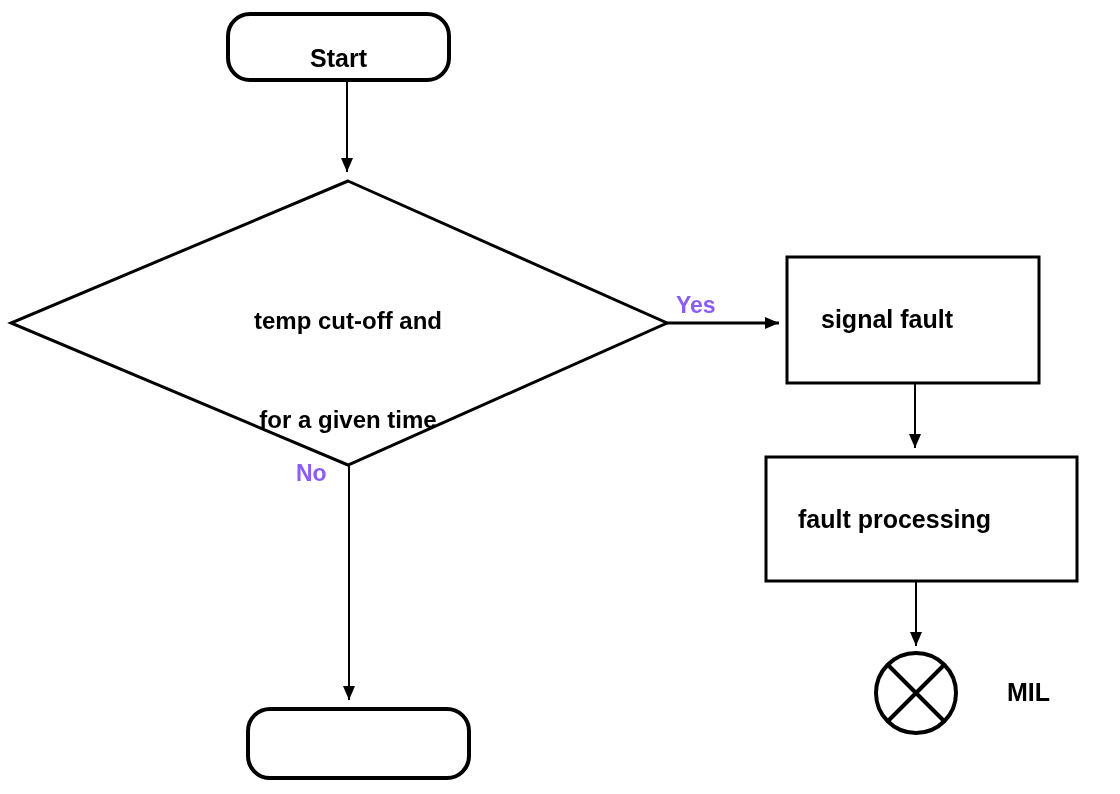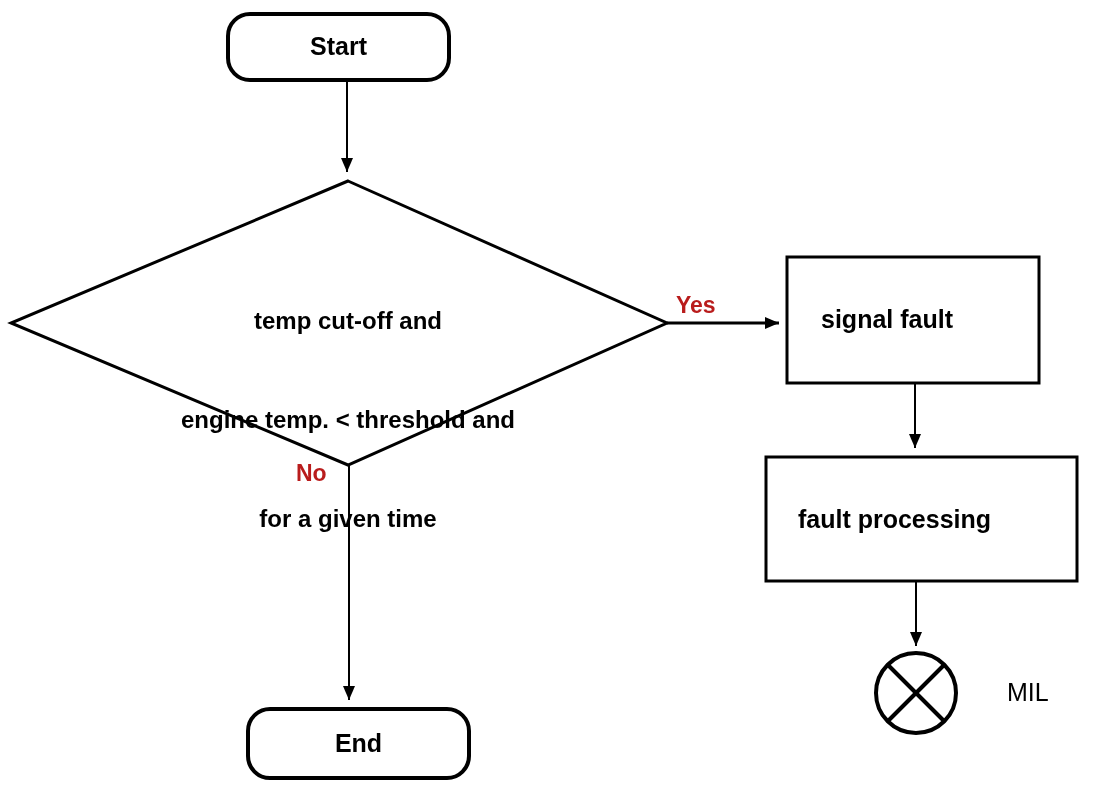--- a/index.html
+++ b/index.html
@@ -30,26 +30,26 @@
     text-align: center;
     font-weight: bold;
     color: #000000;
     line-height: 1.0;
     white-space: pre;
     pointer-events: none;
   }
   .edge-label {
     position: absolute;
     font-weight: bold;
-    color: #b91c1c;
+    color: #8b5cf6;
     white-space: pre;
   }
   .plain-label {
     position: absolute;
-    font-weight: normal;
+    font-weight: bold;
     color: #000000;
     white-space: pre;
   }
   .terminator-label { font-size: 25px; }
   .process-label    { font-size: 25px; }
   .decision-label   { font-size: 24px; line-height: 33px; }
   .yesno-label      { font-size: 23px; }
   .mil-label        { font-size: 25px; }
 </style>
 </head>
@@ -84,33 +84,31 @@
       <circle cx="916" cy="693" r="40" fill="#ffffff" stroke="#000000" stroke-width="4"></circle>
       <line x1="888" y1="665" x2="944" y2="721" stroke="#000000" stroke-width="4"></line>
       <line x1="944" y1="665" x2="888" y2="721" stroke="#000000" stroke-width="4"></line>
     </g>
 
     <line x1="349" y1="465" x2="349" y2="700" stroke="#000000" stroke-width="2" marker-end="url(#arrowHead)"></line>
 
     <rect x="248" y="709" width="221" height="69" rx="22" ry="22" fill="#ffffff" stroke="#000000" stroke-width="4"></rect>
   </svg>
 
-  <div class="node-label terminator-label" style="left:228px; top:34px; width:221px;">Start</div>
+  <div class="node-label terminator-label" style="left:228px; top:46px; width:221px;">Start</div>
 
   <div class="node-label decision-label" style="left:58px; top:238px; width:580px;">
     <div>temp cut-off and</div>
-    <div>engine temp. &lt; threshold and</div>
     <div>for a given time</div>
   </div>
 
   <div class="edge-label yesno-label" style="left:676px; top:292px;">Yes</div>
 
   <div class="edge-label yesno-label" style="left:296px; top:460px;">No</div>
 
   <div class="node-label process-label" style="left:787px; top:307px; width:200px;">signal fault</div>
 
   <div class="node-label process-label" style="left:766px; top:507px; width:257px;">fault processing</div>
 
-  <div class="node-label terminator-label" style="left:248px; top:731px; width:221px;">End</div>
 
   <div class="plain-label mil-label" style="left:1007px; top:678px;">MIL</div>
 
 </div>
 
 </body></html>

